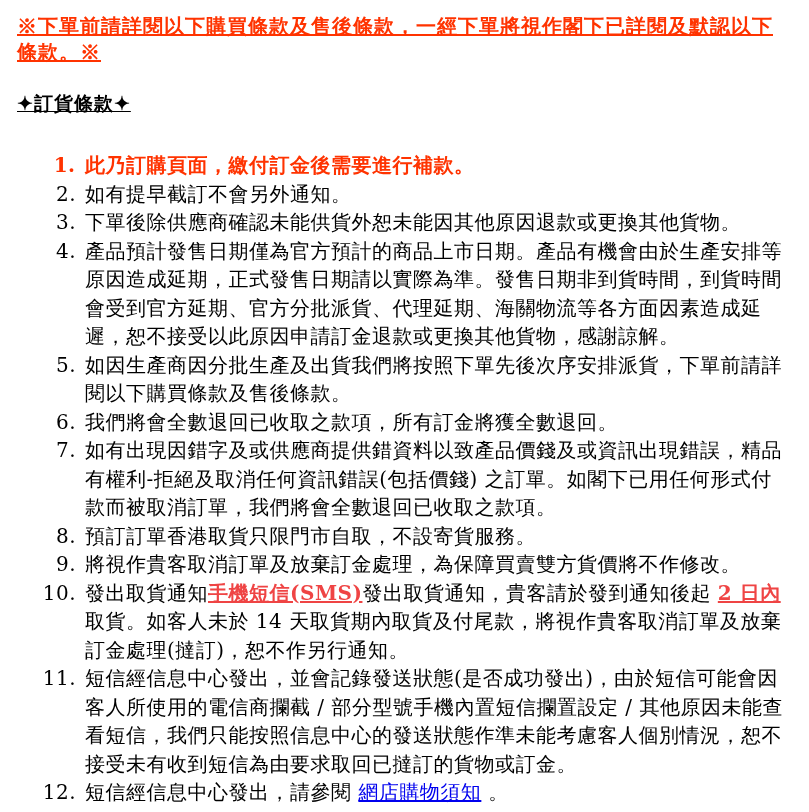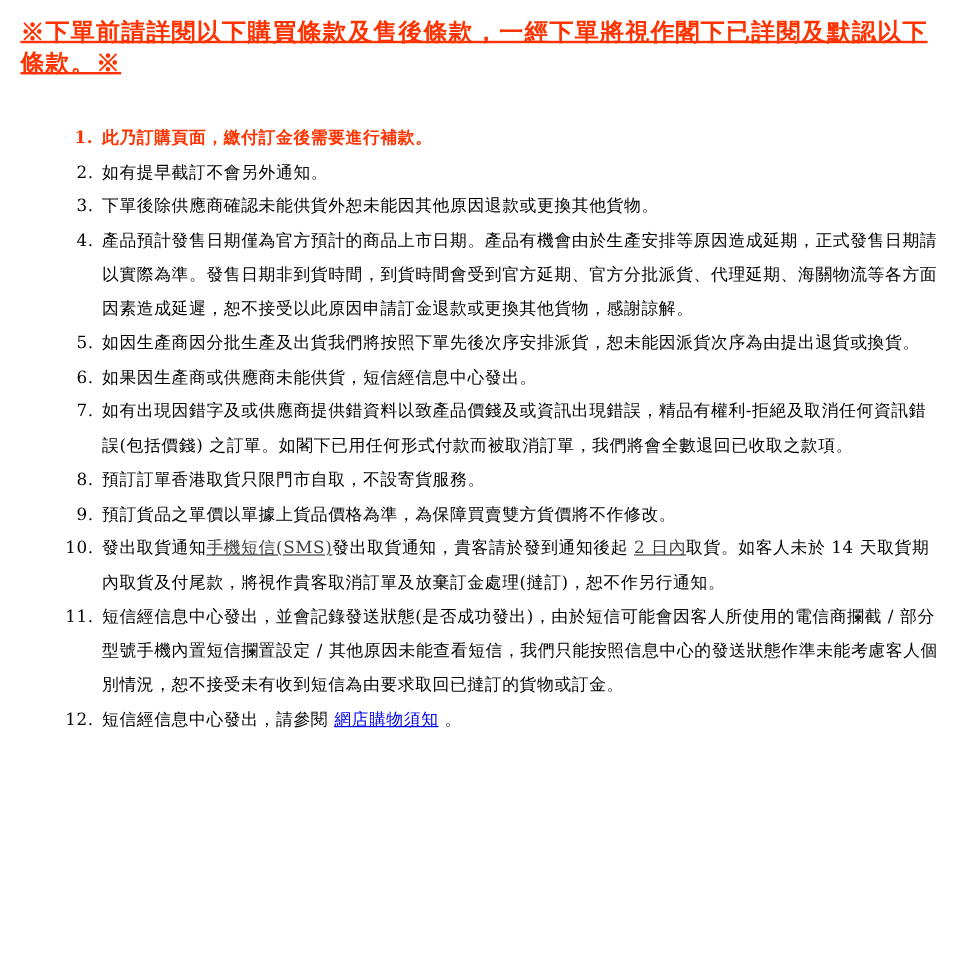--- a/index.html
+++ b/index.html
@@ -30,58 +30,59 @@
     color: #000000;
     font-size: 19px;
     line-height: 23px;
     font-weight: bold;
     letter-spacing: 1px;
     text-decoration: underline;
   }
   ol.terms {
     margin: 36px 0 0 0;
     padding: 0 0 0 66px;
-    font-size: 14px;
+    font-size: 20px;
     line-height: 28.5px;
     letter-spacing: 0.5px;
   }
   ol.terms li {
     padding-left: 2px;
   }
   li.em {
     color: #ff3300;
     font-weight: bold;
   }
   .hl {
-    color: #404040;
-    font-weight: normal;
+    color: #ef4444;
+    font-weight: bold;
     text-decoration: underline;
   }
   a.link {
     color: #0000ee;
     text-decoration: underline;
     cursor: pointer;
   }
 </style>
 </head>
 <body>
 
 <div class="page">
 
   <div class="notice">※下單前請詳閱以下購買條款及售後條款，一經下單將視作閣下已詳閱及默認以下條款。※</div>
 
+  <h2 class="sec-title">✦訂貨條款✦</h2>
 
   <ol class="terms">
     <li class="em">此乃訂購頁面，繳付訂金後需要進行補款。</li>
     <li>如有提早截訂不會另外通知。</li>
     <li>下單後除供應商確認未能供貨外恕未能因其他原因退款或更換其他貨物。</li>
     <li>產品預計發售日期僅為官方預計的商品上市日期。產品有機會由於生產安排等原因造成延期，正式發售日期請以實際為準。發售日期非到貨時間，到貨時間會受到官方延期、官方分批派貨、代理延期、海關物流等各方面因素造成延遲，恕不接受以此原因申請訂金退款或更換其他貨物，感謝諒解。</li>
-    <li>如因生產商因分批生產及出貨我們將按照下單先後次序安排派貨，恕未能因派貨次序為由提出退貨或換貨。</li>
-    <li>如果因生產商或供應商未能供貨，短信經信息中心發出。</li>
+    <li>如因生產商因分批生產及出貨我們將按照下單先後次序安排派貨，下單前請詳閱以下購買條款及售後條款。</li>
+    <li>我們將會全數退回已收取之款項，所有訂金將獲全數退回。</li>
     <li>如有出現因錯字及或供應商提供錯資料以致產品價錢及或資訊出現錯誤，精品有權利-拒絕及取消任何資訊錯誤(包括價錢) 之訂單。如閣下已用任何形式付款而被取消訂單，我們將會全數退回已收取之款項。</li>
     <li>預訂訂單香港取貨只限門市自取，不設寄貨服務。</li>
-    <li>預訂貨品之單價以單據上貨品價格為準，為保障買賣雙方貨價將不作修改。</li>
+    <li>將視作貴客取消訂單及放棄訂金處理，為保障買賣雙方貨價將不作修改。</li>
     <li><span>發出取貨通知</span><span class="hl">手機短信(SMS)</span><span>發出取貨通知，貴客請於發到通知後起 </span><span class="hl">2 日內</span><span>取貨。如客人未於 14 天取貨期內取貨及付尾款，將視作貴客取消訂單及放棄訂金處理(撻訂)，恕不作另行通知。</span></li>
     <li>短信經信息中心發出，並會記錄發送狀態(是否成功發出)，由於短信可能會因客人所使用的電信商攔截 / 部分型號手機內置短信攔置設定 / 其他原因未能查看短信，我們只能按照信息中心的發送狀態作準未能考慮客人個別情況，恕不接受未有收到短信為由要求取回已撻訂的貨物或訂金。</li>
     <li><span>短信經信息中心發出，請參閱 </span><a class="link" href="#">網店購物須知</a><span> 。</span></li>
   </ol>
 
 </div>
 
 </body></html>

